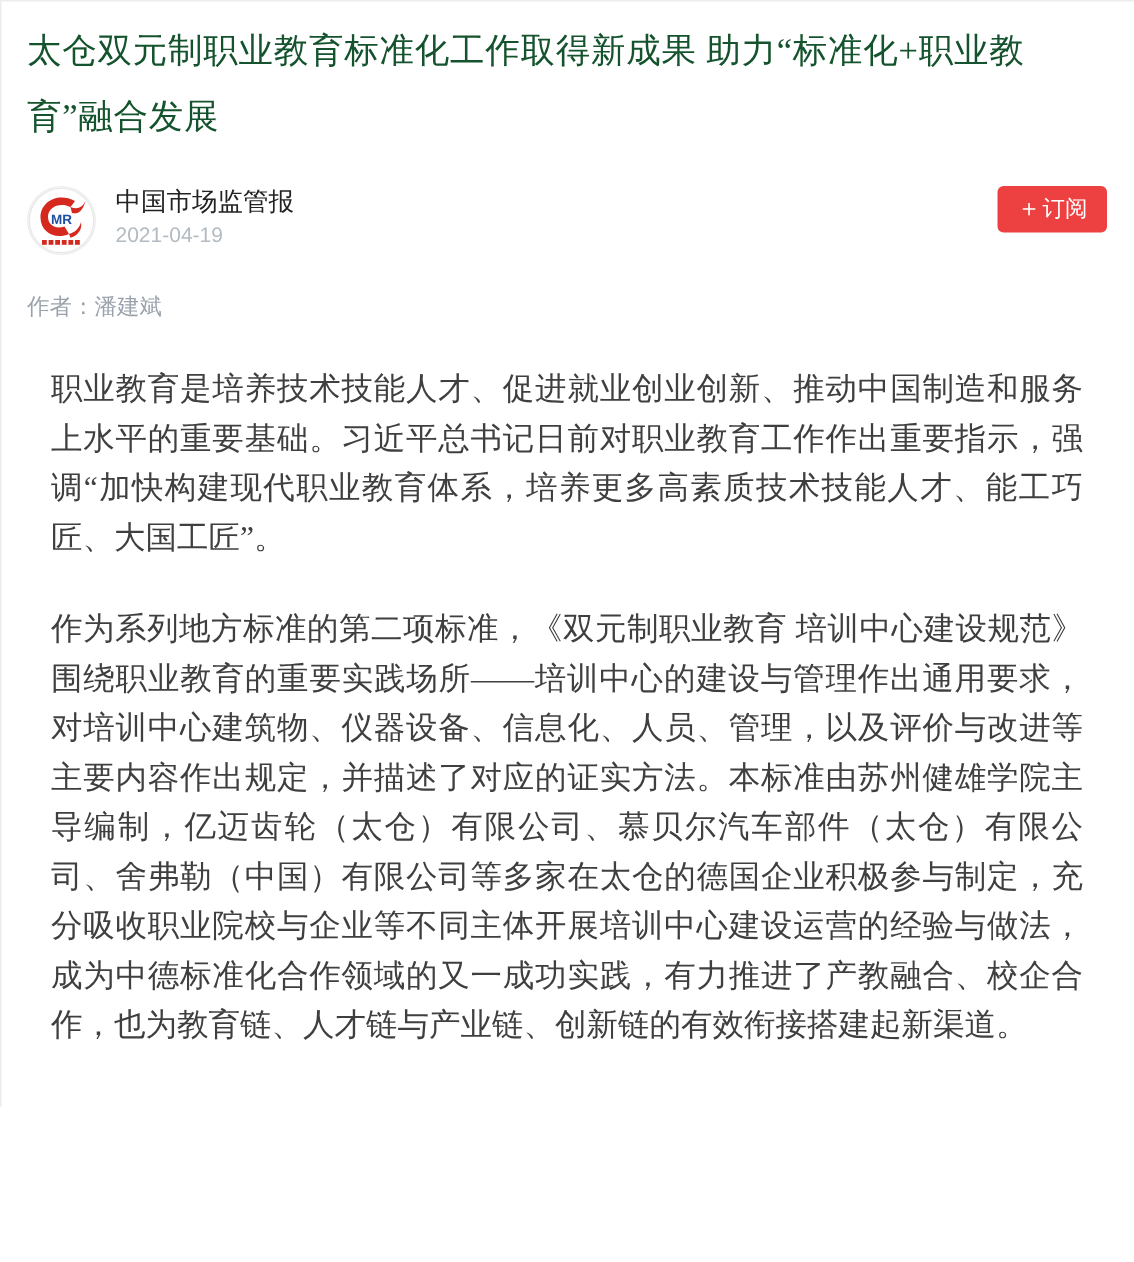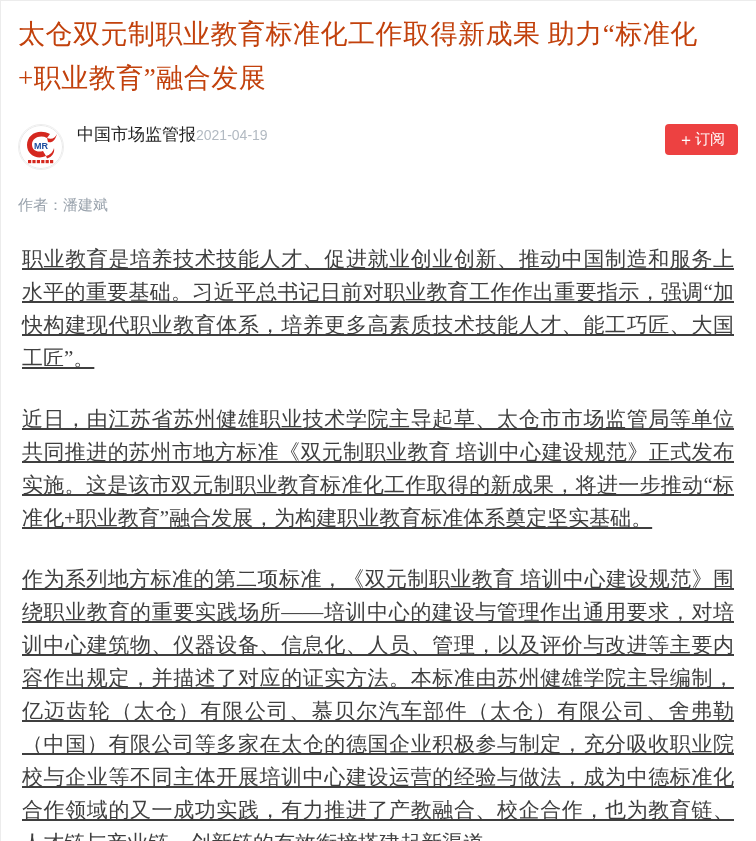--- a/index.html
+++ b/index.html
@@ -10,43 +10,43 @@
     border-left: 1px solid #ececec;
     box-sizing: border-box;
     font-family: "Liberation Sans", "DejaVu Sans", sans-serif;
   }
   .container { padding: 0 18px 22px 17px; }
 
   .article-title {
     margin: 11px 0 0 0;
     font-family: "Liberation Serif", "DejaVu Serif", serif;
     font-weight: 400;
-    font-size: 27px;
+    font-size: 23px;
     line-height: 44px;
     letter-spacing: 0.5px;
-    color: #c2410c;
+    color: #14532d;
   }
 
   .pub-header {
     margin-top: 24px;
     display: flex;
     align-items: flex-start;
     height: 46px;
   }
   .pub-logo {
     width: 44px;
     height: 44px;
     border-radius: 50%;
     border: 1px solid #eeeeee;
     background: #ffffff;
     flex: 0 0 auto;
     overflow: hidden;
     cursor: pointer;
   }
-  .pub-meta { margin-left: 13px; display: flex; flex-direction: row; justify-content: center; }
+  .pub-meta { margin-left: 13px; display: flex; flex-direction: column; justify-content: center; }
   .pub-name {
     font-size: 17px;
     color: #222222;
     line-height: 21px;
     cursor: pointer;
   }
   .pub-date {
     font-size: 14px;
     color: #b2bac2;
     line-height: 18px;
@@ -80,21 +80,21 @@
   }
 
   .article-body {
     margin-top: 28px;
     font-family: "Liberation Serif", "DejaVu Serif", serif;
     font-size: 21px;
     line-height: 33px;
     color: #3f3f3f;
     text-align: justify;
   }
-  .article-body p { margin: 4px; text-decoration: underline; }
+  .article-body p { margin: 16px; }
   .article-body p + p { margin-top: 28px; }
 </style>
 </head>
 <body>
 
 <div class="container">
 
   <h1 class="article-title">太仓双元制职业教育标准化工作取得新成果 助力“标准化+职业教育”融合发展</h1>
 
   <div class="pub-header">
@@ -124,17 +124,16 @@
     <button class="subscribe-btn">
       <span class="plus">＋</span>
       <span>订阅</span>
     </button>
   </div>
 
   <div class="author-line">作者：潘建斌</div>
 
   <div class="article-body">
     <p>职业教育是培养技术技能人才、促进就业创业创新、推动中国制造和服务上水平的重要基础。习近平总书记日前对职业教育工作作出重要指示，强调“加快构建现代职业教育体系，培养更多高素质技术技能人才、能工巧匠、大国工匠”。</p>
-    <p>近日，由江苏省苏州健雄职业技术学院主导起草、太仓市市场监管局等单位共同推进的苏州市地方标准《双元制职业教育 培训中心建设规范》正式发布实施。这是该市双元制职业教育标准化工作取得的新成果，将进一步推动“标准化+职业教育”融合发展，为构建职业教育标准体系奠定坚实基础。</p>
     <p>作为系列地方标准的第二项标准，《双元制职业教育 培训中心建设规范》围绕职业教育的重要实践场所——培训中心的建设与管理作出通用要求，对培训中心建筑物、仪器设备、信息化、人员、管理，以及评价与改进等主要内容作出规定，并描述了对应的证实方法。本标准由苏州健雄学院主导编制，亿迈齿轮（太仓）有限公司、慕贝尔汽车部件（太仓）有限公司、舍弗勒（中国）有限公司等多家在太仓的德国企业积极参与制定，充分吸收职业院校与企业等不同主体开展培训中心建设运营的经验与做法，成为中德标准化合作领域的又一成功实践，有力推进了产教融合、校企合作，也为教育链、人才链与产业链、创新链的有效衔接搭建起新渠道。</p>
   </div>
 
 </div>
 
 </body></html>

